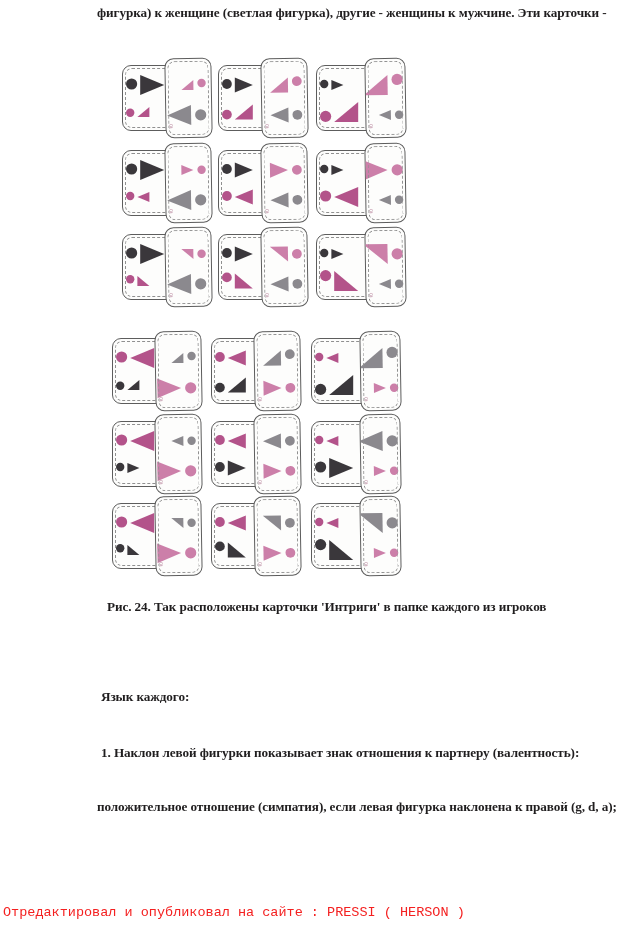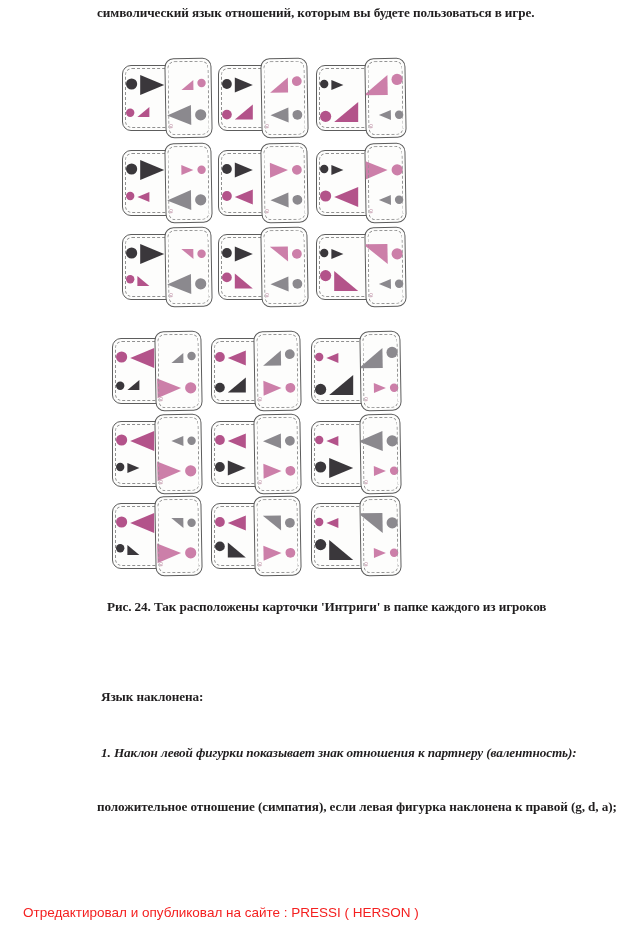--- a/index.html
+++ b/index.html
@@ -8,27 +8,26 @@
     font-family:"Liberation Serif",serif;overflow:hidden;
   }
   .textline{
     position:absolute;color:var(--text,#201e1f);font-weight:bold;
     font-size:13.2px;line-height:19px;letter-spacing:-0.1px;white-space:nowrap;
   }
   #intro{left:97px;top:3px;}
   #intro .textline{position:static;display:block;}
   #caption{left:107px;top:597px;}
   #lang-note{left:101px;top:687px;}
-  #rule-1{left:101px;top:743px;font-style:italic;}
+  #rule-1{left:101px;top:743px;}
   #rule-1a{left:97px;top:797px;text-align:center;}
   #footer-line{
     position:absolute;left:3px;top:905px;white-space:nowrap;
-    font-family:Liberation Sans, sans-serif;font-size:13.5px;font-weight:normal;
+    font-family:Liberation Mono, monospace;font-size:13.5px;font-weight:normal;
     color:var(--red,#f42020);
-    margin-left:20px;
   }
   
   #figure{position:absolute;left:0;top:0;width:620px;height:600px;}
   .pair{position:absolute;width:88px;height:80px;}
   .card{
     position:absolute;background:#fdfdfc;
     border:1.2px solid var(--card-border,#5d5d5d);
     border-radius:9px;overflow:hidden;
   }
   .card::after{
@@ -50,21 +49,21 @@
     position:absolute;font-family:"Liberation Sans",sans-serif;font-size:6px;
     line-height:6px;color:#a2607f;opacity:0.7;transform:rotate(-90deg);
   }
   .mark-top{right:3px;top:5px;}
   .mark-seam{left:2px;bottom:8px;}
 </style>
 </head>
 <body style="--text: #201e1f; --red: #f42020; --card-border: #5d5d5d; --card-stitch: #909090;">
 
 <div id="intro" class="block" style="position:absolute;left:97px;top:3px;">
-  <div class="textline">символический язык отношений, которым вы будете пользоваться в игре.</div>
+  <div class="textline">фигурка) к женщине (светлая фигурка), другие - женщины к мужчине. Эти карточки -</div>
 </div>
 
 <div id="figure">
     <div class="pair c1" style="left: 122px; top: 58px;">
       <div class="card left-card">
         <div class="fig f-lt">
           <svg viewBox="0 0 40 26">
             <circle cx="6.6" cy="12.0" r="5.6" fill="#3a373b"></circle>
             <polygon points="15.2,3.0 15.2,23.0 39.2,13.0" fill="#3a373b"></polygon>
           </svg>
@@ -633,16 +632,16 @@
             <circle cx="34.8" cy="13.0" r="4.2" fill="#cc7fa9"></circle>
             <polygon points="14.6,8.0 14.6,18.0 26.6,13.0" fill="#cc7fa9"></polygon>
           </svg>
         </div>
         <span class="mark mark-seam">ю</span>
       </div>
     </div>
   </div>
 
 <div id="caption" class="textline">Рис. 24. Так расположены карточки 'Интриги' в папке каждого из игроков</div>
-<div id="lang-note" class="textline">Язык наклонена:</div>
+<div id="lang-note" class="textline">Язык каждого:</div>
 <div id="rule-1" class="textline">1. Наклон левой фигурки показывает знак отношения к партнеру (валентность):</div>
 <div id="rule-1a" class="textline">положительное отношение (симпатия), если левая фигурка наклонена к правой (g, d, a);</div>
 <div id="footer-line">Отредактировал и опубликовал на сайте : PRESSI ( HERSON )</div>
 
 </body></html>

